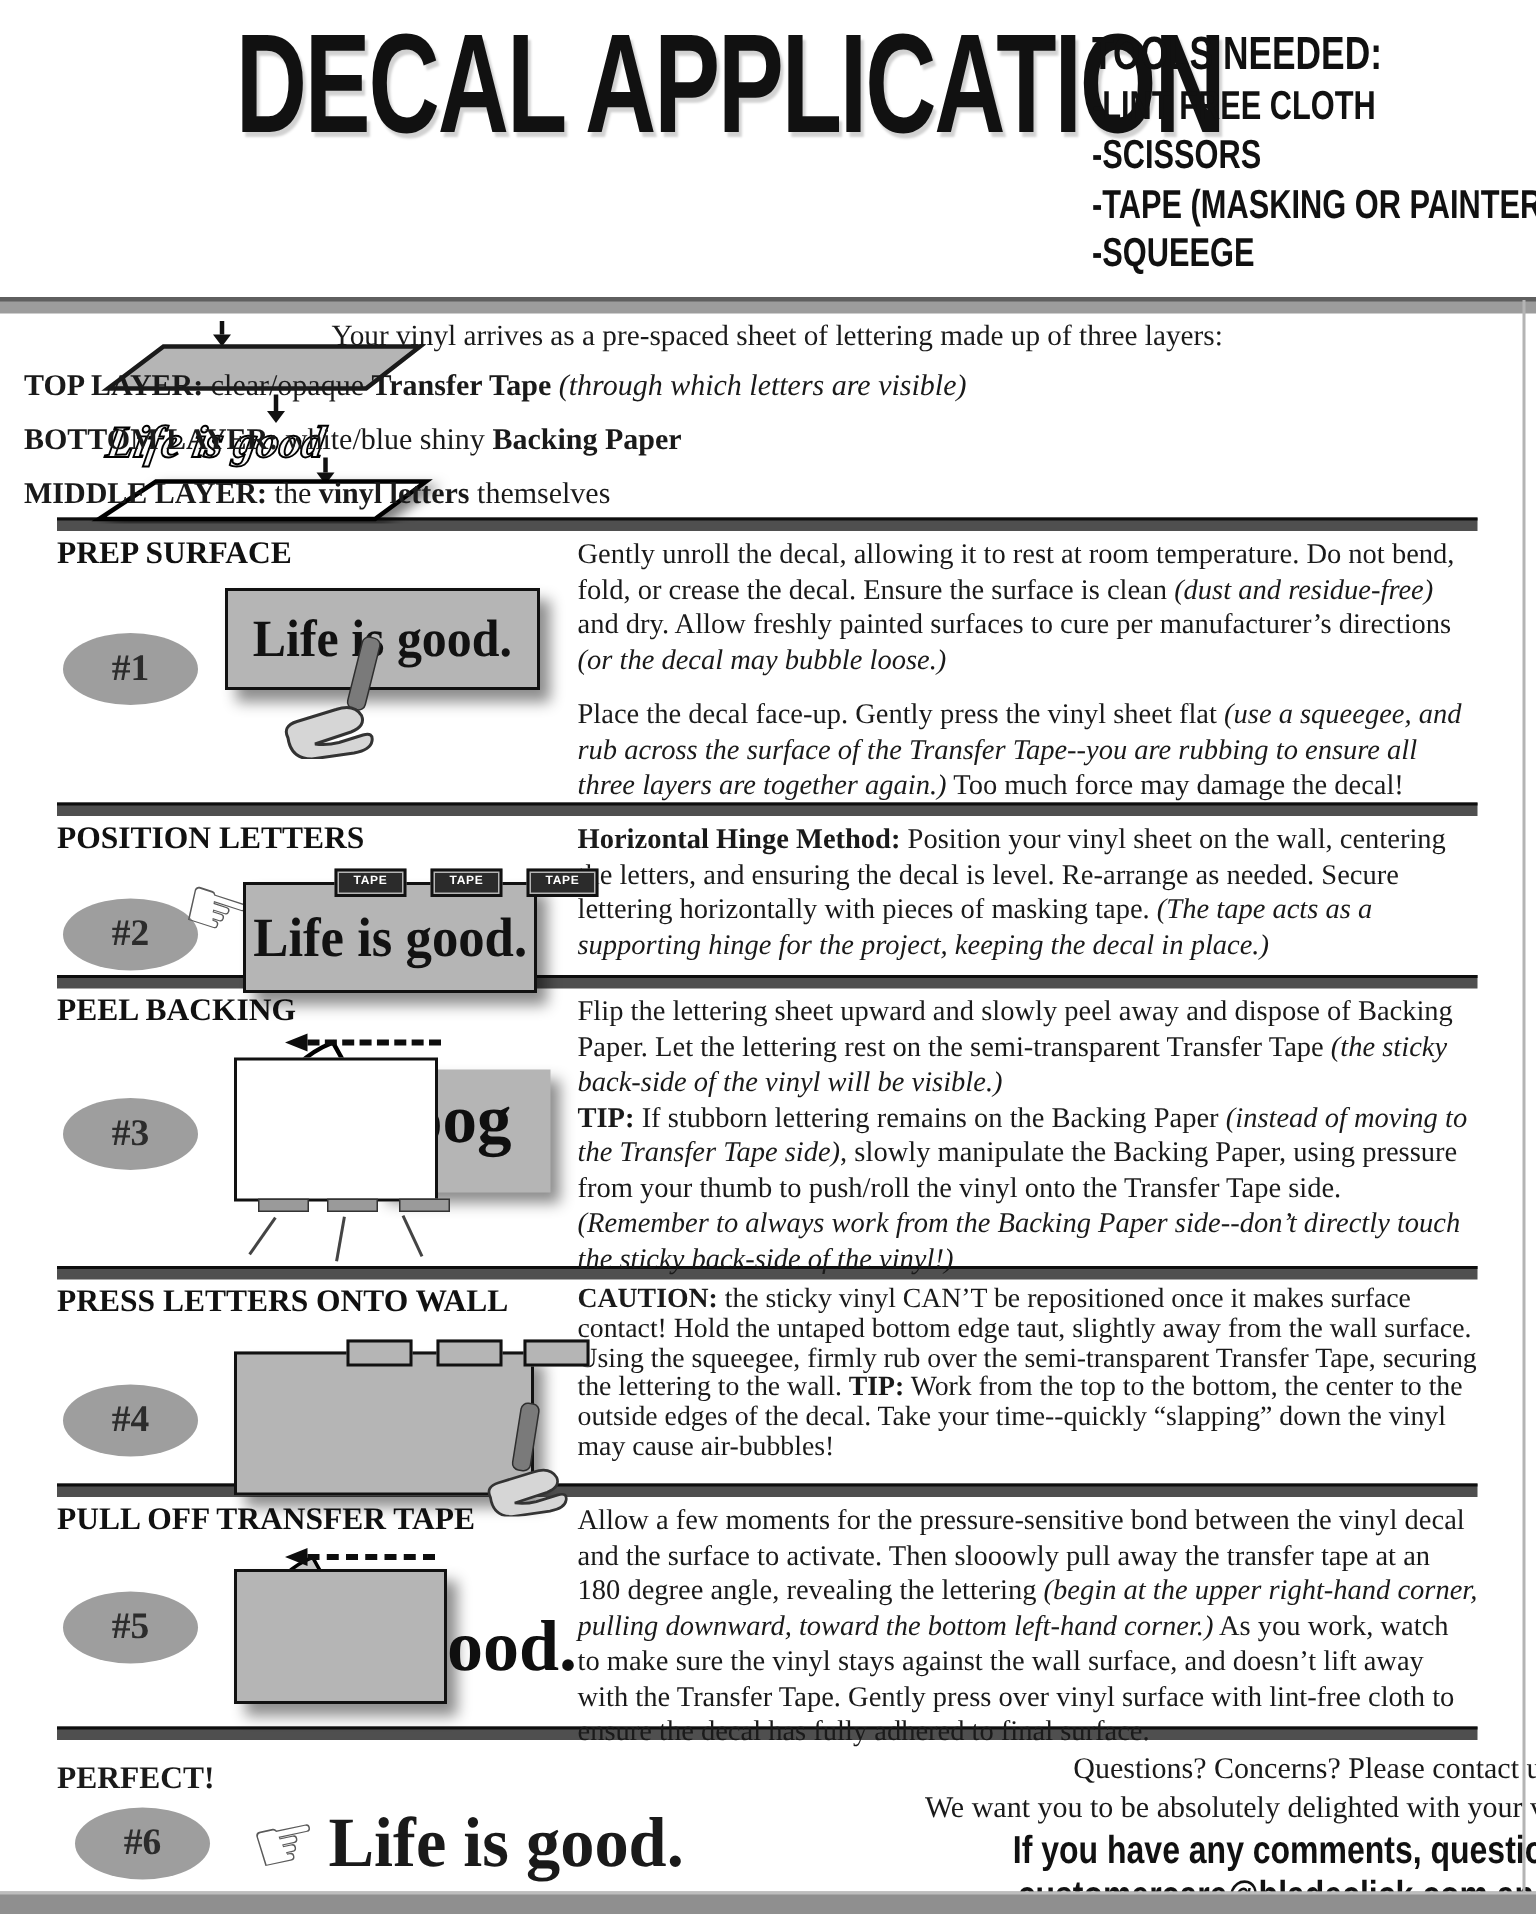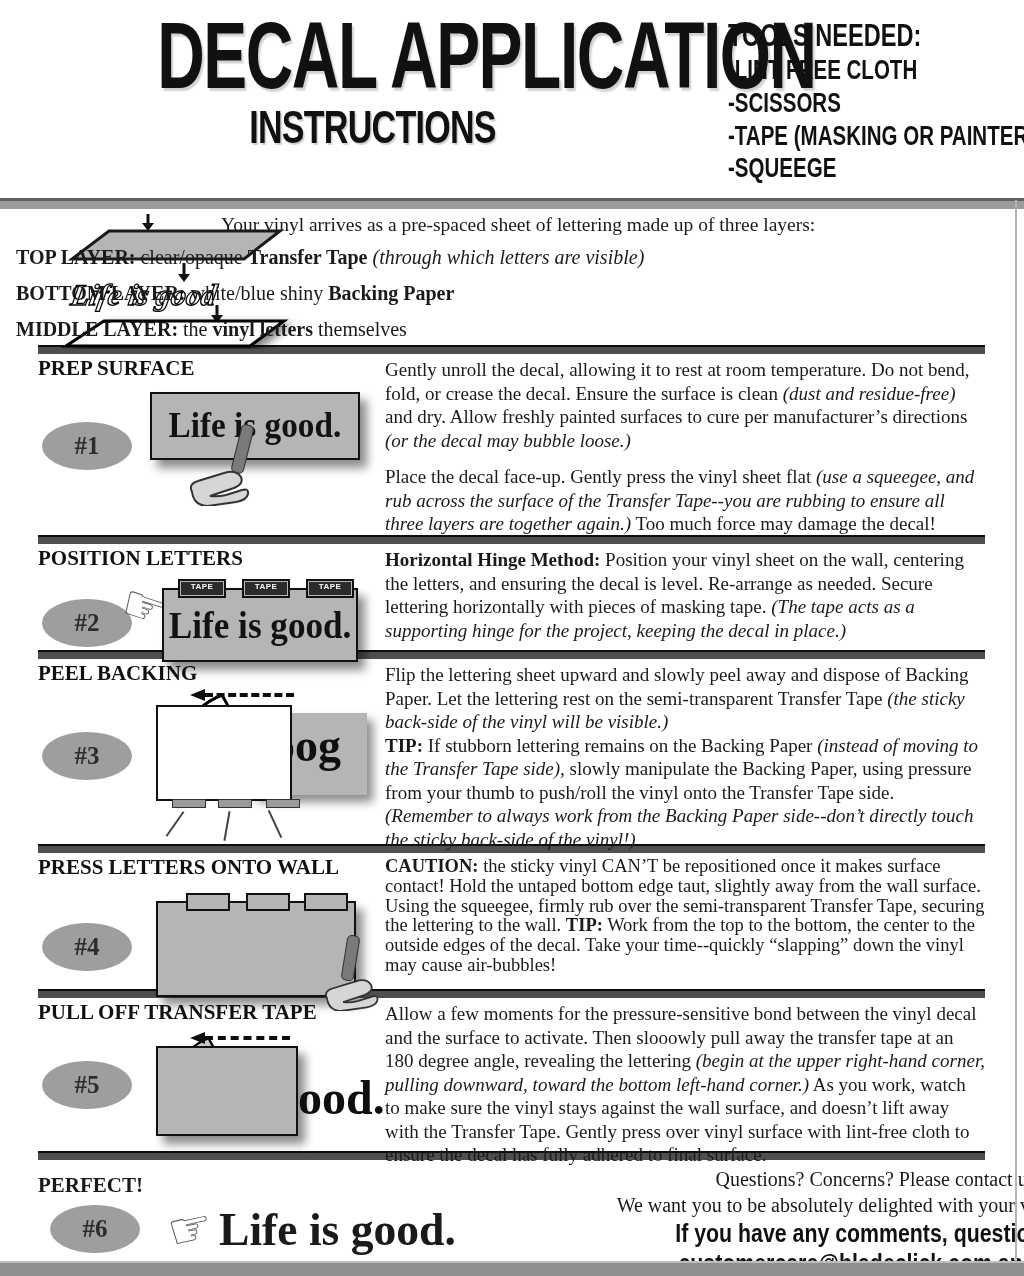--- a/index.html
+++ b/index.html
@@ -47,21 +47,21 @@
   .step-text p.gap{margin-top:13px;}
   .s1 .step-body{height:181px;} .s2 .step-body{height:106px;} .s3 .step-body{height:185px;}
   .s4 .step-body{height:136px;} .s5 .step-body{height:153px;} .s6 .step-body{height:94px;}
   .s4 .step-text{line-height:19.8px;font-size:18.5px;}
   
   .illus{position:relative;flex:none;}
   .decal{position:absolute;background:#b5b5b5;border:2px solid #111;
          box-shadow:7px 8px 9px rgba(0,0,0,.45);
          display:flex;align-items:center;justify-content:center;}
   .decal-text{font-weight:700;white-space:nowrap;color:#121212;transform:scaleX(.95);}
-  .tab{position:absolute;background:#b5b5b5;border:2px solid #111;}
+  .tab{position:absolute;background:#b5b5b5;border:2px solid #111;margin-left:45px;}
   .tab .tab-label{margin:1px;background:#2b2b2b;color:#fff;font-family:"Liberation Sans",sans-serif;
         font-size:8px;font-weight:700;text-align:center;line-height:9px;letter-spacing:.5px;}
   .point-hand{position:absolute;font-family:"DejaVu Sans",sans-serif;color:#5a5a5a;line-height:1;}
   .squeegee{position:absolute;width:11px;background:#7a7a7a;border:1px solid #2e2e2e;border-radius:5px;}
   .hand-svg{position:absolute;}
   .dash-arrow{position:absolute;display:flex;align-items:center;}
   .dash-arrow .head{width:0;height:0;border-top:6px solid transparent;border-bottom:6px solid transparent;
                     border-right:15px solid #0d0d0d;}
   .dash-arrow .shaft{flex:1;height:0;border-top:4px dashed #0d0d0d;}
   .partial{position:absolute;font-weight:700;color:#0f0f0f;white-space:nowrap;}
@@ -114,21 +114,20 @@
   .footer-bold .sx{transform:scaleX(.82);transform-origin:center;}
 </style>
 </head>
 <body>
 
 <div class="page">
 
   <div class="hdr">
     <div class="title-block">
       <h1 class="title hdr-sans"><span class="sx">DECAL APPLICATION</span></h1>
-      <div class="subtitle hdr-sans"><span class="sx">INSTRUCTIONS</span></div>
     </div>
     <div class="tools hdr-sans">
       <div class="tools-heading"><span class="sx">TOOLS NEEDED:</span></div>
       <div class="tool-item"><span class="sx">-LINT FREE CLOTH</span></div>
       <div class="tool-item"><span class="sx">-SCISSORS</span></div>
       <div class="tool-item"><span class="sx">-TAPE (MASKING OR PAINTERS)</span></div>
       <div class="tool-item"><span class="sx">-SQUEEGE</span></div>
     </div>
   </div>
 

